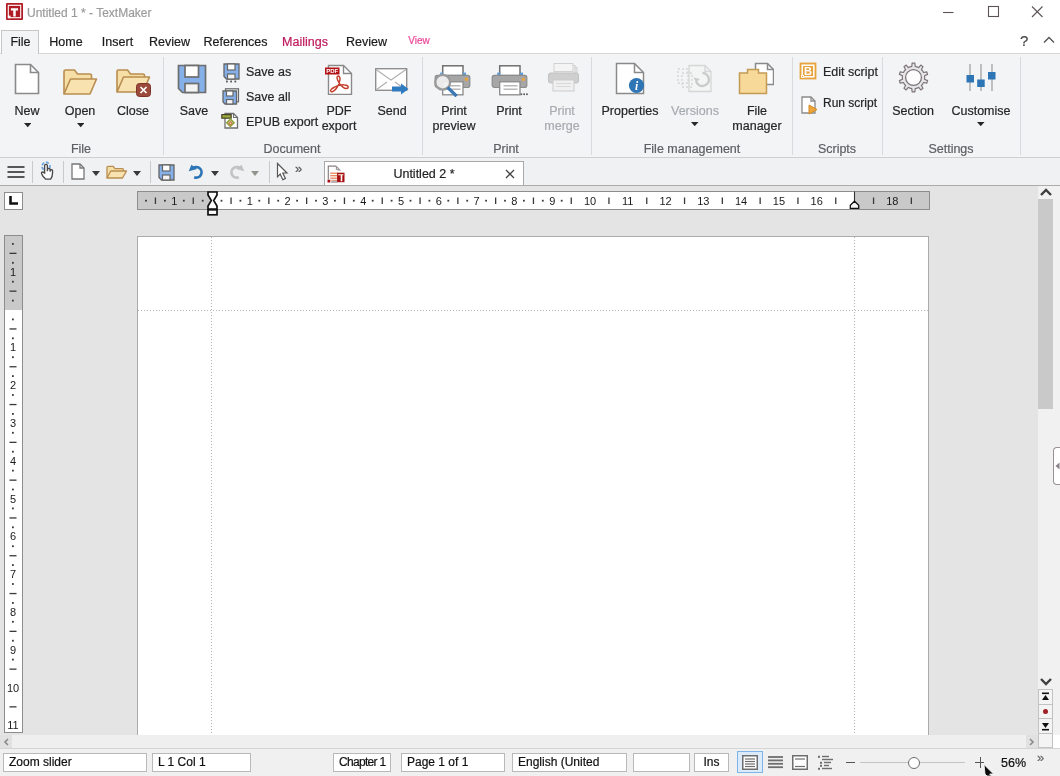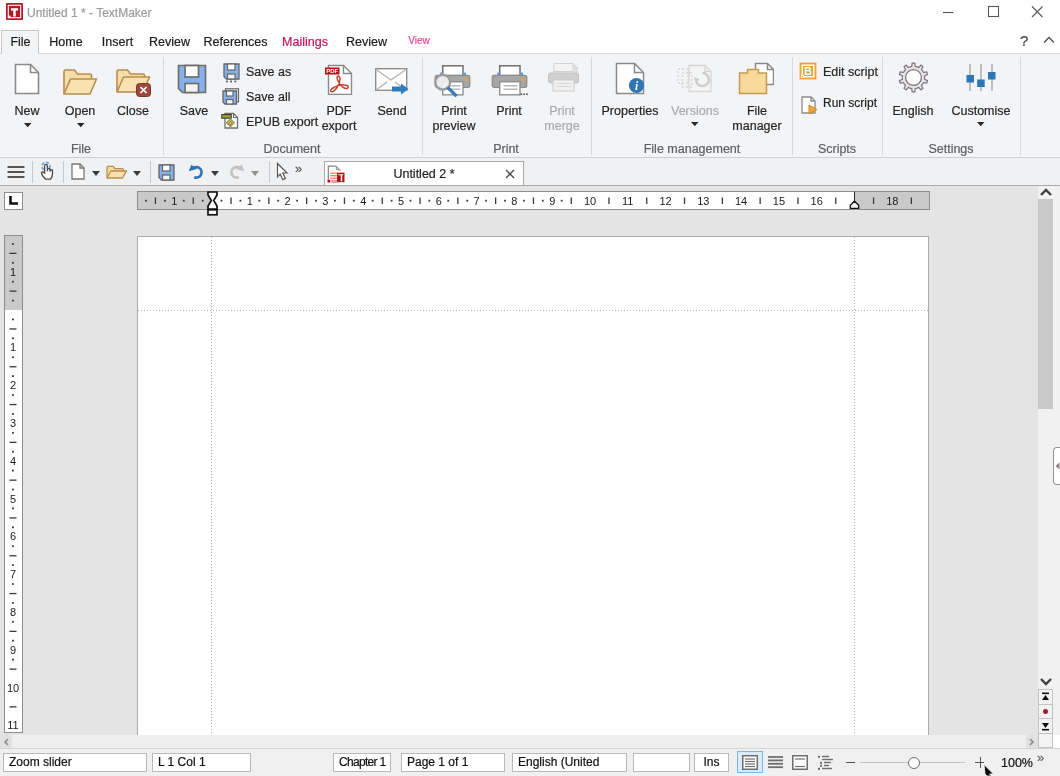--- a/index.html
+++ b/index.html
@@ -232,21 +232,21 @@
 <div class="riblabel" style="left:299px;top:104px;width:80px">PDF<br>export</div>
 <div class="riblabel" style="left:352px;top:104px;width:80px">Send</div>
 <div class="riblabel" style="left:414px;top:104px;width:80px">Print<br>preview</div>
 <div class="riblabel" style="left:469px;top:104px;width:80px">Print</div>
 <div class="riblabel" style="left:522px;top:104px;width:80px;color:#a7abb0">Print<br>merge</div>
 <div class="riblabel" style="left:590px;top:104px;width:80px">Properties</div>
 <div class="riblabel" style="left:655px;top:104px;width:80px;color:#a7abb0">Versions</div>
 <div class="riblabel" style="left:717px;top:104px;width:80px">File<br>manager</div>
 <div class="txt" style="left:823px;top:64.5px;font-size:12.5px">Edit script</div>
 <div class="txt" style="left:823px;top:95.5px;font-size:12px">Run script</div>
-<div class="riblabel" style="left:873px;top:104px;width:80px">English</div>
+<div class="riblabel" style="left:873px;top:104px;width:80px">Section</div>
 <div class="riblabel" style="left:941px;top:104px;width:80px">Customise</div>
 <svg class="abs" style="left:23.75px;top:123.4px" width="7.5" height="4.2" viewBox="0 0 7.5 4.2">
       <path d="M0 0h7.5L3.75 4.2z" fill="#262626"></path>
     </svg>
 <svg class="abs" style="left:76.75px;top:123.4px" width="7.5" height="4.2" viewBox="0 0 7.5 4.2">
       <path d="M0 0h7.5L3.75 4.2z" fill="#262626"></path>
     </svg>
 <svg class="abs" style="left:691.25px;top:121.9px" width="7.5" height="4.2" viewBox="0 0 7.5 4.2">
       <path d="M0 0h7.5L3.75 4.2z" fill="#262626"></path>
     </svg>
@@ -571,18 +571,18 @@
         <rect x="3" y="9.8" width="2" height="2"></rect>
         <rect x="1" y="12.8" width="2" height="2"></rect>
       </g>
 </svg>
 
 <div class="abs" style="left:846px;top:761.5px;width:9px;height:1.6px;background:#555"></div>
 <div class="abs" style="left:860px;top:762px;width:105px;height:1px;background:#c4c4c4"></div>
 <div class="abs" style="left:908px;top:757px;width:12px;height:12px;background:#fff;border:1.4px solid #6e6e6e;border-radius:50%"></div>
 <div class="abs" style="left:975px;top:761.5px;width:9px;height:1.6px;background:#555"></div>
 <div class="abs" style="left:979.6px;top:757px;width:1.6px;height:10.5px;background:#555"></div>
-<div class="txt" style="left:1001px;top:756px;font-size:12.5px;color:#111">100%</div>
+<div class="txt" style="left:1001px;top:756px;font-size:12.5px;color:#111">56%</div>
 <div class="txt" style="left:1037px;top:750px;font-size:13px;color:#666">»</div>
 
 <svg class="abs" style="left:983px;top:764px" width="13" height="12" viewBox="0 0 13 12">
  <path d="M1 0.5 10.5 10H6.6l2 2H4l-2-2z" fill="#0a0a0a" stroke="#fff" stroke-width="0.8"></path>
 </svg>
 </div>
 </body></html>

